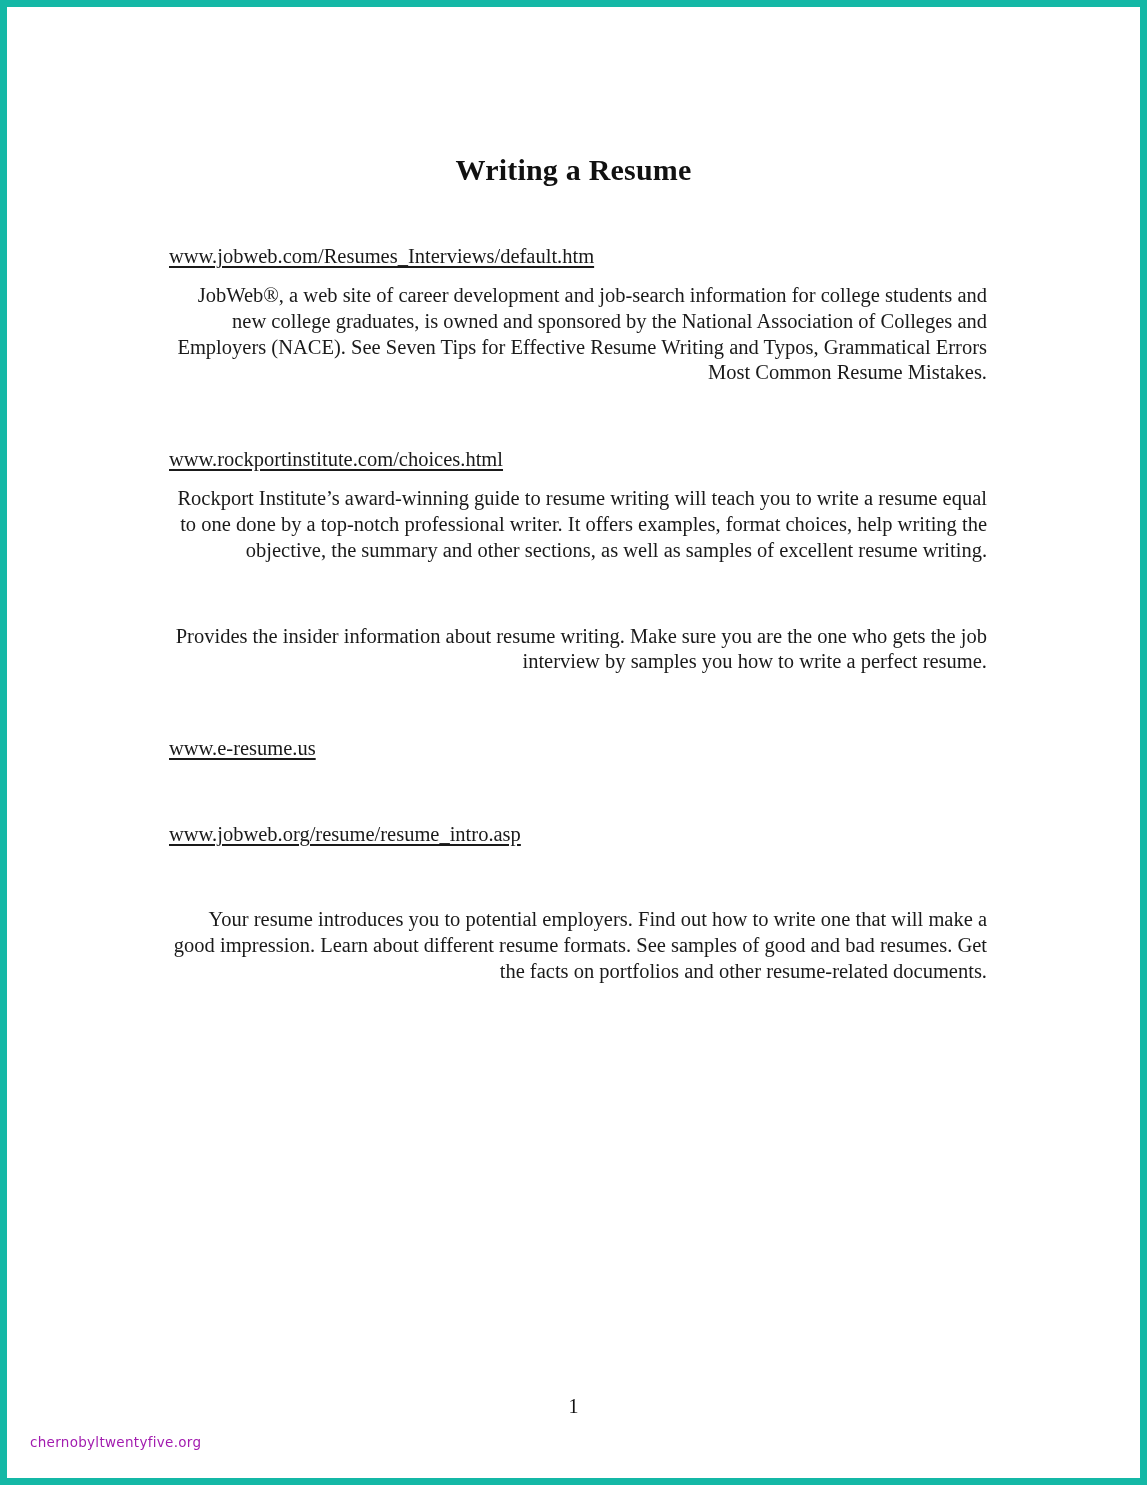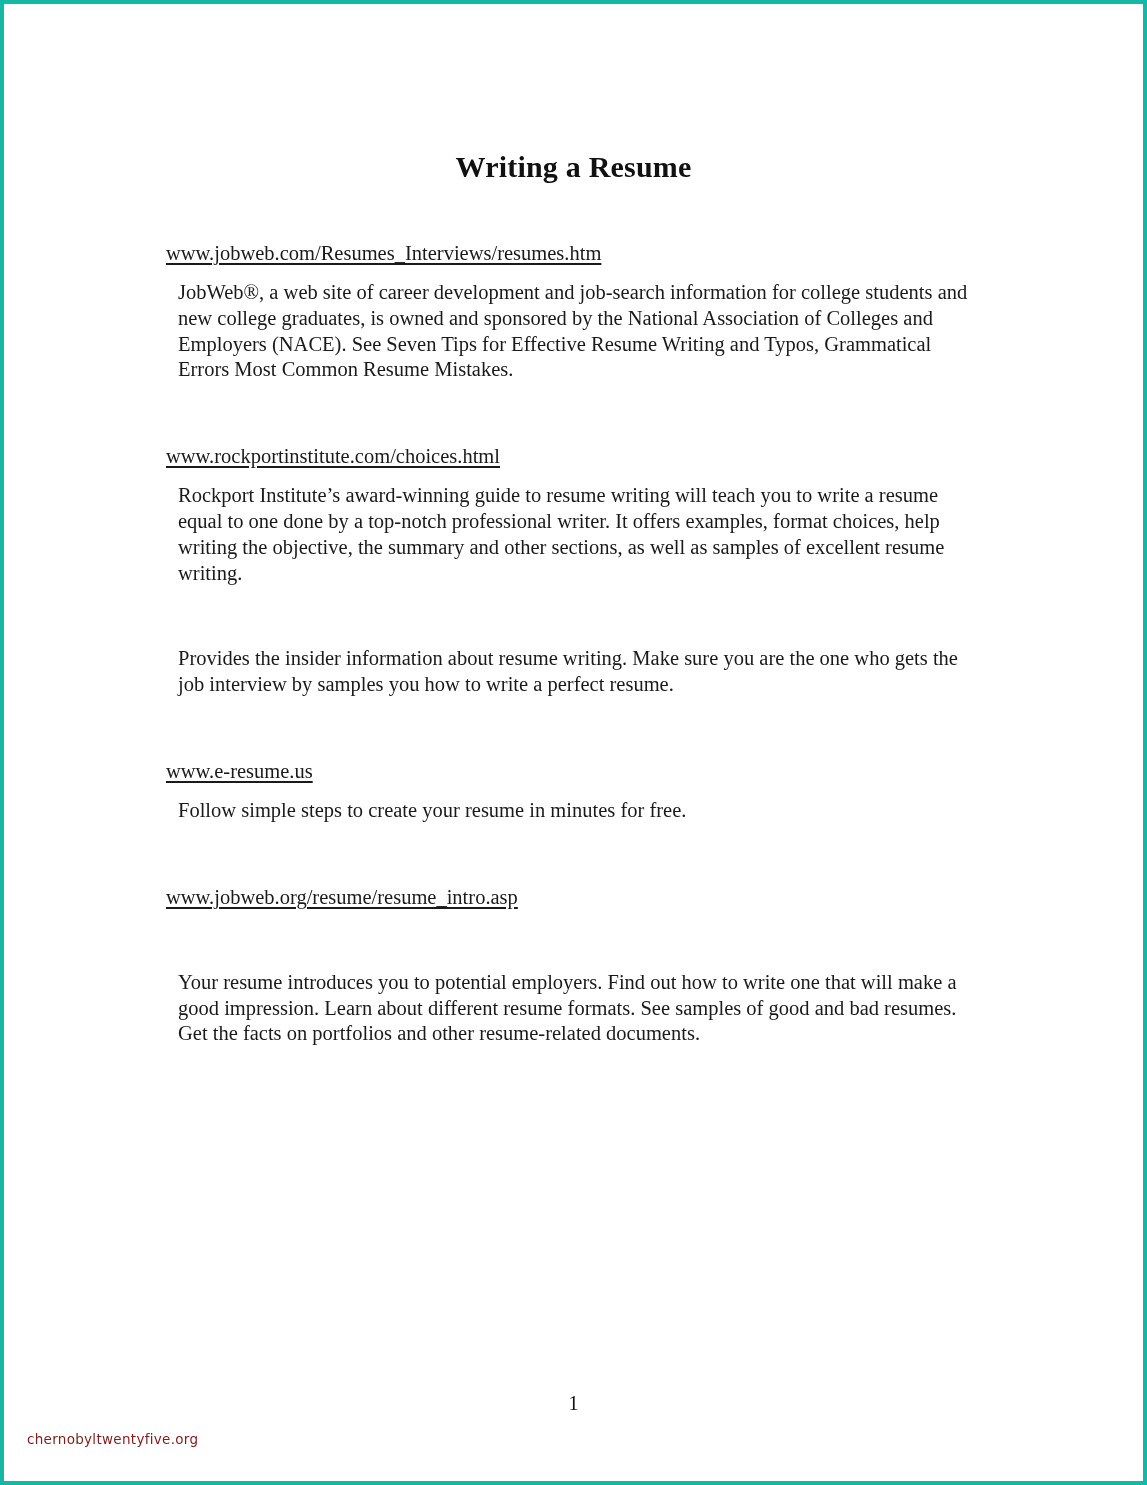--- a/index.html
+++ b/index.html
@@ -14,21 +14,21 @@
     overflow: hidden;
     font-family: "Liberation Serif", "DejaVu Serif", serif;
   }
 
   
   .page-frame {
     position: relative;
     box-sizing: border-box;
     width: 1147px;
     height: 1485px;
-    border: 4px solid #14b8a6;
+    border: 7px solid #14b8a6;
     background: #ffffff;
   }
 
   .page-sheet {
     position: relative;
     box-sizing: border-box;
     width: 100%;
     height: 100%;
     background: #ffffff;
     padding: 0;
@@ -72,22 +72,22 @@
     text-underline-offset: 3px;
     margin: 0 0 14px 0;
     white-space: nowrap;
     font-family: "Liberation Serif", "DejaVu Serif", serif;
   }
 
   .entry-desc {
     font-size: 20.5px;
     line-height: 25.8px;
     color: #1a1a1a;
-    margin: 12px;
-    text-align: left;
+    margin: 0;
+    text-align: right;
     font-family: "Liberation Serif", "DejaVu Serif", serif;
   }
   .entry.gap-xl { margin-bottom: 60px; }
 
   
   .page-number {
     position: absolute;
     left: 0;
     right: 0;
     top: 1388px;
@@ -96,52 +96,51 @@
     color: #111111;
     font-family: "Liberation Serif", "DejaVu Serif", serif;
   }
 
   .watermark {
     position: absolute;
     left: 23px;
     top: 1427px;
     font-size: 13.5px;
     letter-spacing: 0.3px;
-    color: #7f1d1d;
+    color: #a21caf;
     font-family: "DejaVu Sans", sans-serif;
     white-space: nowrap;
   }
 </style>
 </head>
 <body>
 
 <div class="page-frame">
   <div class="page-sheet">
 
     <h1 class="doc-title">Writing a Resume</h1>
 
     <div class="content">
 
       <div class="entry gap-xl">
-        <a class="entry-url" href="#">www.jobweb.com/Resumes_Interviews/resumes.htm</a>
+        <a class="entry-url" href="#">www.jobweb.com/Resumes_Interviews/default.htm</a>
         <p class="entry-desc">JobWeb®, a web site of career development and job-search information for college students and new college graduates, is owned and sponsored by the National Association of Colleges and Employers (NACE). See Seven Tips for Effective Resume Writing and Typos, Grammatical Errors Most Common Resume Mistakes.</p>
       </div>
 
       <div class="entry gap-xl">
         <a class="entry-url" href="#">www.rockportinstitute.com/choices.html</a>
         <p class="entry-desc">Rockport Institute’s award-winning guide to resume writing will teach you to write a resume equal to one done by a top-notch professional writer. It offers examples, format choices, help writing the objective, the summary and other sections, as well as samples of excellent resume writing.</p>
       </div>
 
       <div class="entry gap-xl">
         <p class="entry-desc">Provides the insider information about resume writing. Make sure you are the one who gets the job interview by samples you how to write a perfect resume.</p>
       </div>
 
       <div class="entry gap-xl">
         <a class="entry-url" href="#">www.e-resume.us</a>
-        <p class="entry-desc">Follow simple steps to create your resume in minutes for free.</p>
       </div>
 
       <div class="entry gap-xl">
         <a class="entry-url" href="#">www.jobweb.org/resume/resume_intro.asp</a>
       </div>
 
       <div class="entry">
         <p class="entry-desc">Your resume introduces you to potential employers. Find out how to write one that will make a good impression. Learn about different resume formats. See samples of good and bad resumes. Get the facts on portfolios and other resume-related documents.</p>
       </div>
 

